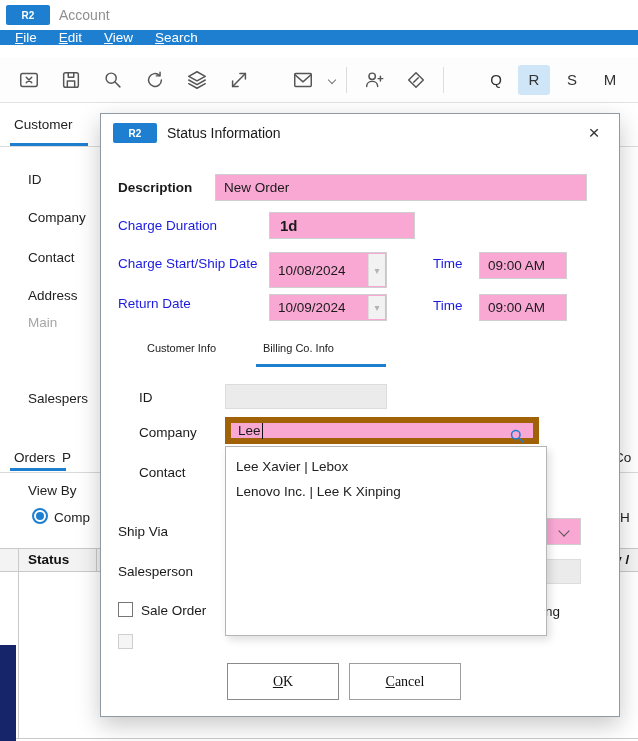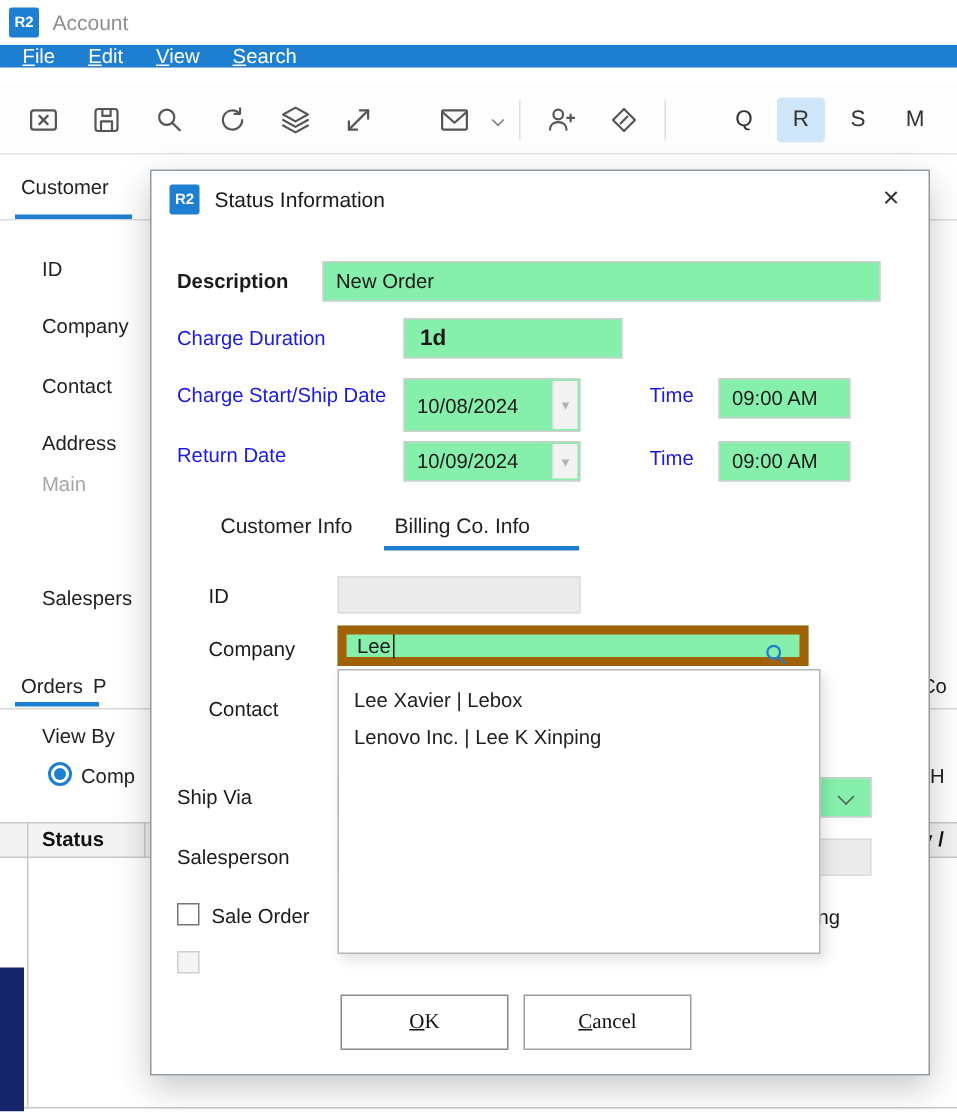--- a/index.html
+++ b/index.html
@@ -4,21 +4,21 @@
 <style>
   * { box-sizing: border-box; }
   html,body { margin:0; padding:0; }
   body {
     width:638px; height:741px; position:relative; overflow:hidden;
     background:#ffffff; font-family:"Liberation Sans", sans-serif; color:#1a1a1a;
   }
 
   
   .titlebar { position:absolute; left:0; top:0; width:638px; height:30px; background:#fff; display:flex; align-items:center; }
-  .appicon { width:20px; height:20px; background:#1e7fd1; color:#fff; font-size:10px; font-weight:bold;
+  .appicon { width:44px; height:20px; background:#1e7fd1; color:#fff; font-size:10px; font-weight:bold;
              display:flex; align-items:center; justify-content:center; border-radius:2px; margin:0 9px 0 6px; }
   .wintitle { color:#8f8f8f; font-size:14px; }
 
   .menubar { position:absolute; left:0; top:30px; width:638px; height:15px; background:#1e7fd1;
              display:flex; align-items:center; padding-left:4px; }
   .menu-item { display:block; color:#fff; font-size:13.5px; padding:4px 11px; cursor:default; }
   .menu-item::first-letter { text-decoration:underline; }
 
   .toolbar { position:absolute; left:0; top:57px; width:638px; height:46px; background:#fdfdfd;
              border-bottom:1px solid #e3e3e3; display:flex; align-items:center; padding:0 8px; }
@@ -58,29 +58,29 @@
   .dlg-title { position:absolute; left:0; top:0; right:0; height:38px; display:flex; align-items:center; }
   .dlg-title .appicon { margin:0 10px 0 12px; }
   .dlg-title-text { font-size:14px; color:#1a1a1a; }
   .dlg-close { position:absolute; right:14px; top:8px; font-size:19px; color:#333; width:22px; height:22px;
                display:flex; align-items:center; justify-content:center; cursor:default; }
 
   .dlabel { position:absolute; font-size:13.5px; color:#1a1a1a; }
   .blabel { color:#1a1ae0; }
   .dislabel { color:#a9a9a9; }
 
-  .field { position:absolute; border:1px solid #cfcfcf; background:#86efac; font-size:13.5px; color:#1a1a1a;
+  .field { position:absolute; border:1px solid #cfcfcf; background:#f9a8d4; font-size:13.5px; color:#1a1a1a;
            display:flex; align-items:center; padding-left:8px; }
   .field.disabled { background:#ebebeb; border-color:#dcdcdc; }
   .datearrow { position:absolute; right:1px; top:1px; bottom:1px; width:17px; background:#f2f2f2;
                border-left:1px solid #ddd; display:flex; align-items:center; justify-content:center;
                color:#b3b3b3; font-size:10px; }
   .caret { width:1px; height:16px; background:#111; margin-left:1px; }
 
-  .dtab { position:absolute; font-size:14px; color:#222; }
+  .dtab { position:absolute; font-size:11px; color:#222; }
 
   .combo-chev { position:absolute; right:12px; top:8px; width:8px; height:8px;
                 border-right:1.6px solid #555; border-bottom:1.6px solid #555; transform:rotate(45deg); }
 
   .cbx { position:absolute; width:15px; height:15px; border:1px solid #767676; background:#fff; }
   .cbx.disabled { background:#f5f5f5; border-color:#cfcfcf; }
 
   .suggest { position:absolute; left:124px; top:332px; width:322px; height:190px; background:#fff;
              border:1px solid #b5b5b5; box-shadow:3px 4px 8px rgba(0,0,0,.13); z-index:6; padding-top:7px; }
   .sitem { padding:3px 10px; font-size:13.5px; color:#222; line-height:19px; }

